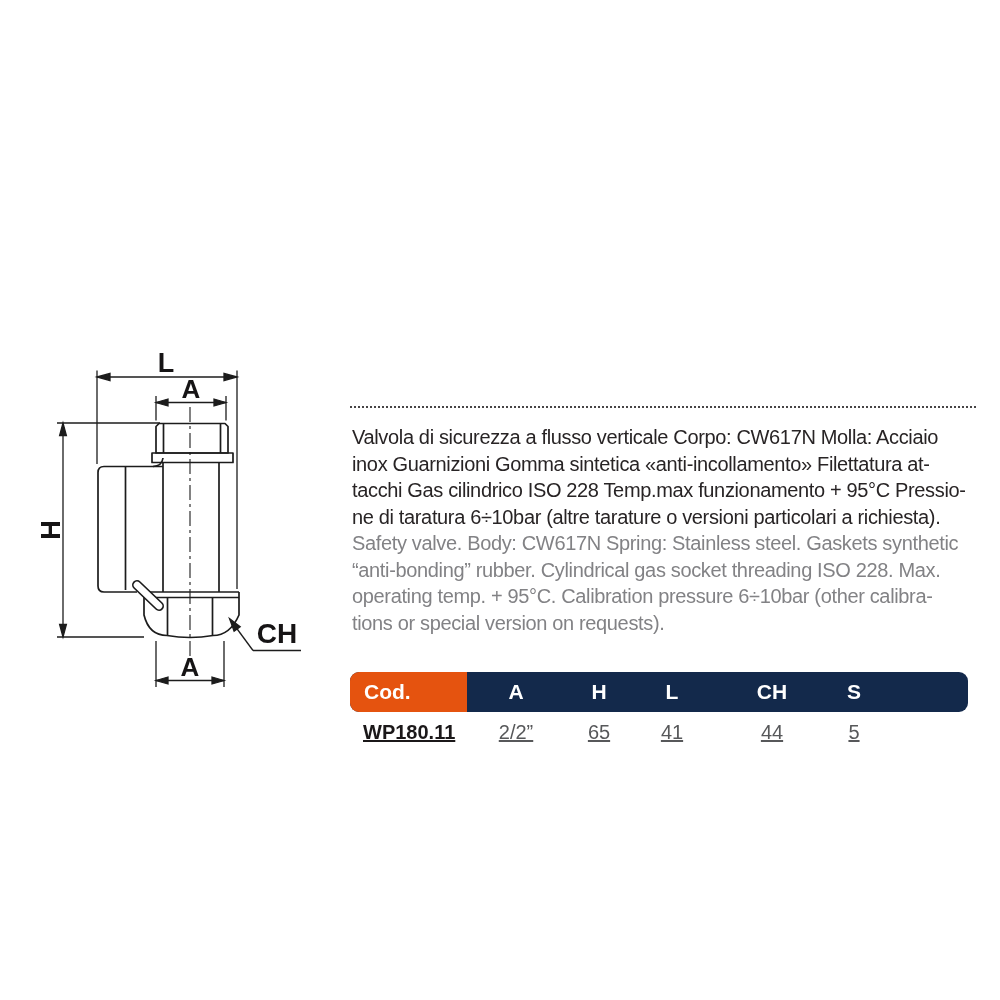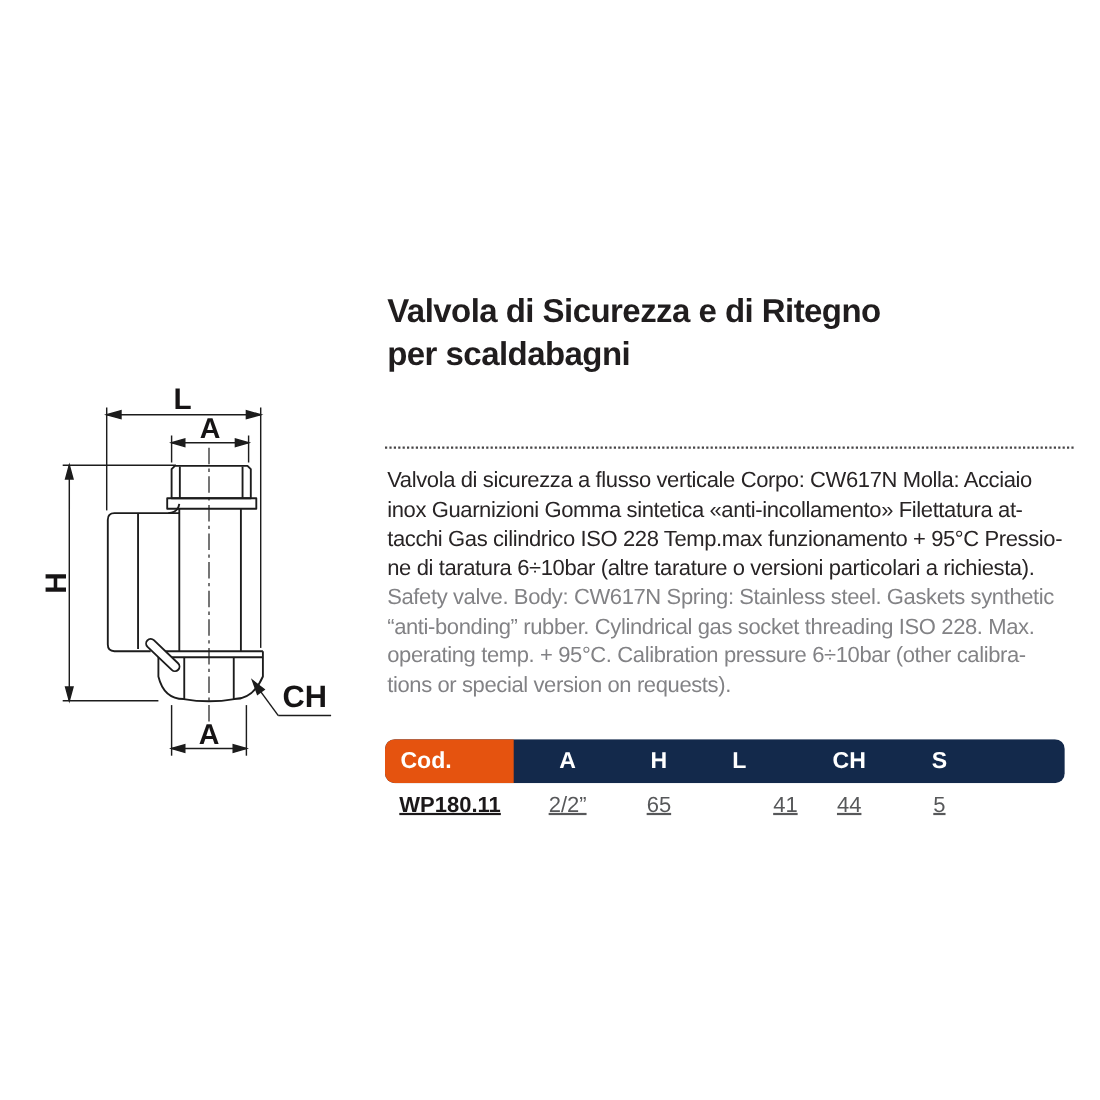--- a/index.html
+++ b/index.html
@@ -119,21 +119,20 @@
       <polygon points="229.5,618.5 234.1,631.2 240.2,626.7"></polygon>
     </g>
 
     <text class="dim-label" x="166" y="372" font-size="27" text-anchor="middle">L</text>
     <text class="dim-label" x="191" y="398" font-size="26" text-anchor="middle">A</text>
     <text class="dim-label" transform="translate(60,530) rotate(-90)" font-size="27" text-anchor="middle">H</text>
     <text class="dim-label" x="190" y="676" font-size="26" text-anchor="middle">A</text>
     <text class="dim-label" x="277" y="643" font-size="28" text-anchor="middle">CH</text>
   </svg>
 
-  <div class="heading">Valvola di Sicurezza e di Ritegno<br>per scaldabagni</div>
 
   <div class="dotted-rule"></div>
 
   <div class="para it">Valvola di sicurezza a flusso verticale Corpo: CW617N Molla: Acciaio<br>inox Guarnizioni Gomma sintetica «anti-incollamento» Filettatura at-<br>tacchi Gas cilindrico ISO 228 Temp.max funzionamento + 95°C Pressio-<br>ne di taratura 6÷10bar (altre tarature o versioni particolari a richiesta).</div>
   <div class="para en">Safety valve. Body: CW617N Spring: Stainless steel. Gaskets synthetic<br>“anti-bonding” rubber. Cylindrical gas socket threading ISO 228. Max.<br>operating temp. + 95°C. Calibration pressure 6÷10bar (other calibra-<br>tions or special version on requests).</div>
 
   <div class="spec-table">
     <div class="thead">
       <div class="navy" style="background: rgb(19, 41, 75);"></div>
       <div class="orange" style="background: rgb(229, 83, 15);"></div>
@@ -142,19 +141,19 @@
     <span class="hcell center" style="left:166px;">A</span>
     <span class="hcell center" style="left:249px;">H</span>
     <span class="hcell center" style="left:322px;">L</span>
     <span class="hcell center" style="left:422px;">CH</span>
     <span class="hcell center" style="left:504px;">S</span>
 
     <div>
       <span class="rcell cod" style="left:13px;">WP180.11</span>
       <span class="rcell center" style="left:166px;">2/2”</span>
       <span class="rcell center" style="left:249px;">65</span>
-      <span class="rcell center" style="left:322px;margin-left:42px;">41</span>
+      <span class="rcell center" style="left:322px;">41</span>
       <span class="rcell center" style="left:422px;">44</span>
       <span class="rcell center" style="left:504px;">5</span>
     </div>
   </div>
 
 </div>
 
 </body></html>

